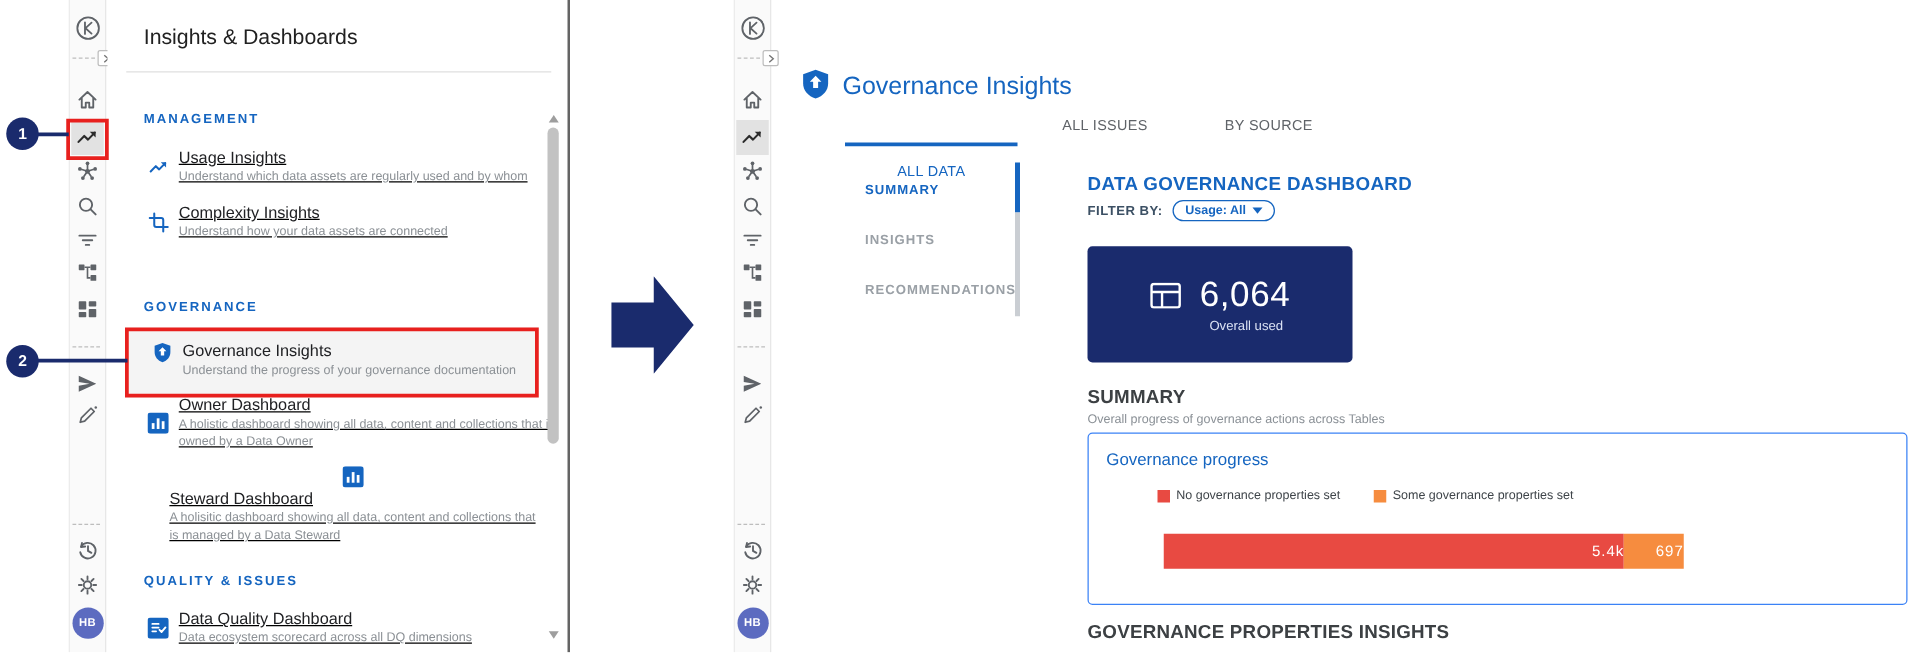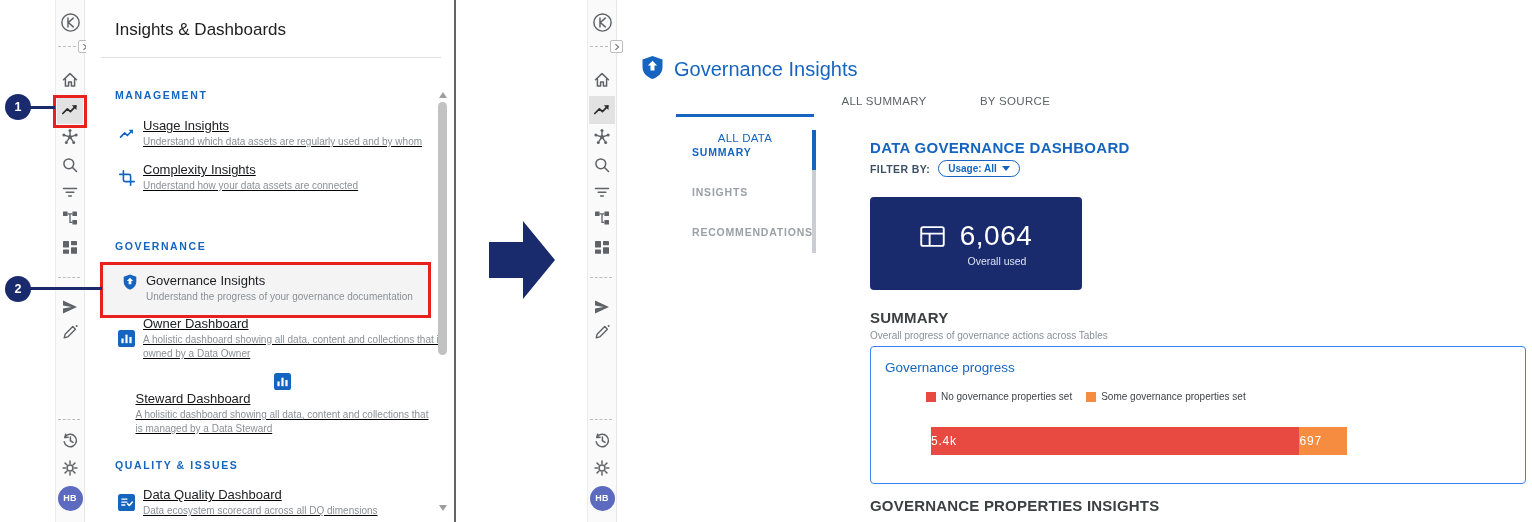--- a/index.html
+++ b/index.html
@@ -64,25 +64,25 @@
     display:flex;flex-direction:column;align-items:center;justify-content:center;}
   .stat-row{display:flex;align-items:center;}
   .stat-num{color:#fff;font-size:28px;font-weight:400;margin-left:15px;letter-spacing:.5px;}
   .stat-label{color:#dbe2f4;font-size:10.5px;margin-top:3px;padding-left:42px;}
 
   .sum-heading{position:absolute;left:870px;top:309px;font-size:15px;font-weight:bold;color:#3c4043;letter-spacing:.2px;}
   .sum-sub{position:absolute;left:870px;top:330px;font-size:10px;color:#8a9096;}
 
   .chart-card{position:absolute;left:870px;top:346px;width:656px;height:138px;border:1px solid #3b82f6;border-radius:4px;background:#fff;}
   .chart-title{position:absolute;left:14px;top:13px;font-size:13.5px;color:#1565c0;}
-  .legend{position:absolute;left:55px;top:44px;display:flex;gap:14px;}
+  .legend{position:absolute;left:55px;top:44px;display:flex;gap:27px;}
   .lg-item{display:flex;align-items:center;font-size:10px;color:#3e4449;}
   .lg-swatch{width:10px;height:10px;margin-right:5px;}
   .hbar{position:absolute;left:60px;top:80px;width:416px;height:28px;display:flex;}
-  .seg{height:100%;display:flex;align-items:center;justify-content:flex-start;color:#fff;font-size:12px;letter-spacing:.8px;}
+  .seg{height:100%;display:flex;align-items:center;justify-content:flex-end;color:#fff;font-size:12px;letter-spacing:.8px;}
   .gov-heading{position:absolute;left:870px;top:497px;font-size:15px;font-weight:bold;color:#3c4043;letter-spacing:.2px;}
 
   .arrow-svg{position:absolute;left:489px;top:221px;}
   svg{display:block;}
 </style>
 </head>
 <body>
 <div id="canvas">
 
 <div class="co-circle" style="left:5px;top:94px;">
@@ -407,21 +407,21 @@
 <div>
   <span style="position:absolute;left:640px;top:54px;">
     <svg width="25" height="27" viewBox="0 0 20 21">
           <path d="M10 1.2l8 2.8v5.8c0 4.8-3.2 8.2-8 9.8-4.8-1.6-8-5-8-9.8V4z" fill="#1565c0"></path>
           <path d="M10 5l3.7 3.8h-2.1v4H8.4v-4H6.3z" fill="#fff"></path>
         </svg>
   </span>
   <div class="rp-title">Governance Insights</div>
 
   <div class="tab active" style="left:676px;width:138px;"><span>ALL DATA</span></div>
-  <div class="tab" style="left:814px;width:140px;"><span>ALL SUMMARY</span></div>
+  <div class="tab" style="left:814px;width:140px;"><span>ALL ISSUES</span></div>
   <div class="tab" style="left:954px;width:122px;"><span>BY SOURCE</span></div>
   <div class="tab-underline"></div>
 
   <div class="subnav active" style="top:146px;"><span>SUMMARY</span></div>
   <div class="subnav" style="top:186px;"><span>INSIGHTS</span></div>
   <div class="subnav" style="top:226px;"><span>RECOMMENDATIONS</span></div>
   <div class="ind-blue"></div>
   <div class="ind-gray"></div>
 
   <div class="dash-heading">DATA GOVERNANCE DASHBOARD</div>

